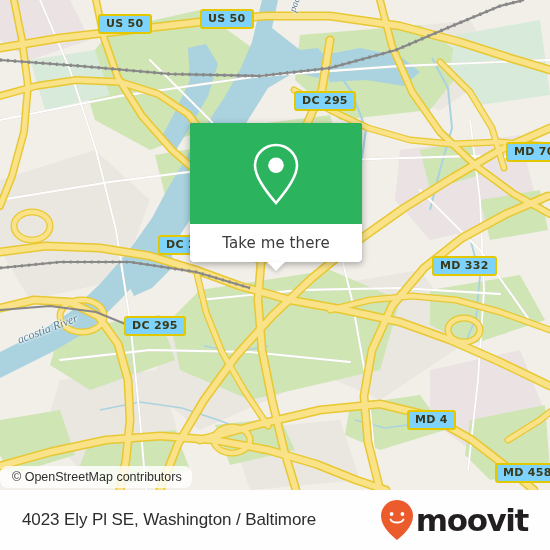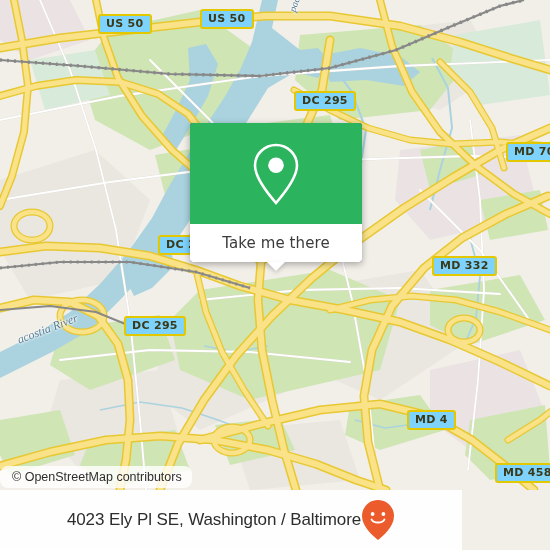--- a/index.html
+++ b/index.html
@@ -115,26 +115,26 @@
     font-family: "Liberation Sans", sans-serif;
     white-space: nowrap;
     border-radius: 8px;
   }
 
   
   #bottombar {
     position: absolute;
     left: 0;
     top: 490px;
-    width: 462px;
+    width: 550px;
     height: 60px;
     background: rgba(255,255,255,0.93);
     display: flex;
     align-items: center;
-    justify-content: center;
+    justify-content: space-between;
     box-sizing: border-box;
     padding: 0 22px 0 22px;
     overflow: hidden;
   }
   #address {
     color: #2d2d2d;
     font-size: 17px;
     font-family: "Liberation Sans", sans-serif;
     white-space: nowrap;
     letter-spacing: -0.1px;
@@ -343,16 +343,17 @@
 
   <div id="bottombar">
     <div id="address">4023 Ely Pl SE, Washington / Baltimore</div>
     <div id="brand">
       <svg width="34" height="42" viewBox="0 0 34 42">
         <path d="M17 1 C8.2 1 1 8.1 1 16.9 C1 27.4 12 37 17 41 C22 37 33 27.4 33 16.9 C33 8.1 25.8 1 17 1 Z" fill="#ec5b2b"></path>
         <circle cx="11.6" cy="15" r="1.9" fill="#ffffff"></circle>
         <circle cx="22.4" cy="15" r="1.9" fill="#ffffff"></circle>
         <path d="M10.6 20.6 C12.6 24.4 21.4 24.4 23.4 20.6" fill="none" stroke="#ffffff" stroke-width="1.9" stroke-linecap="round"></path>
       </svg>
+      <span id="brand-text">moovit</span>
     </div>
   </div>
 
 </div>
 
 </body></html>

